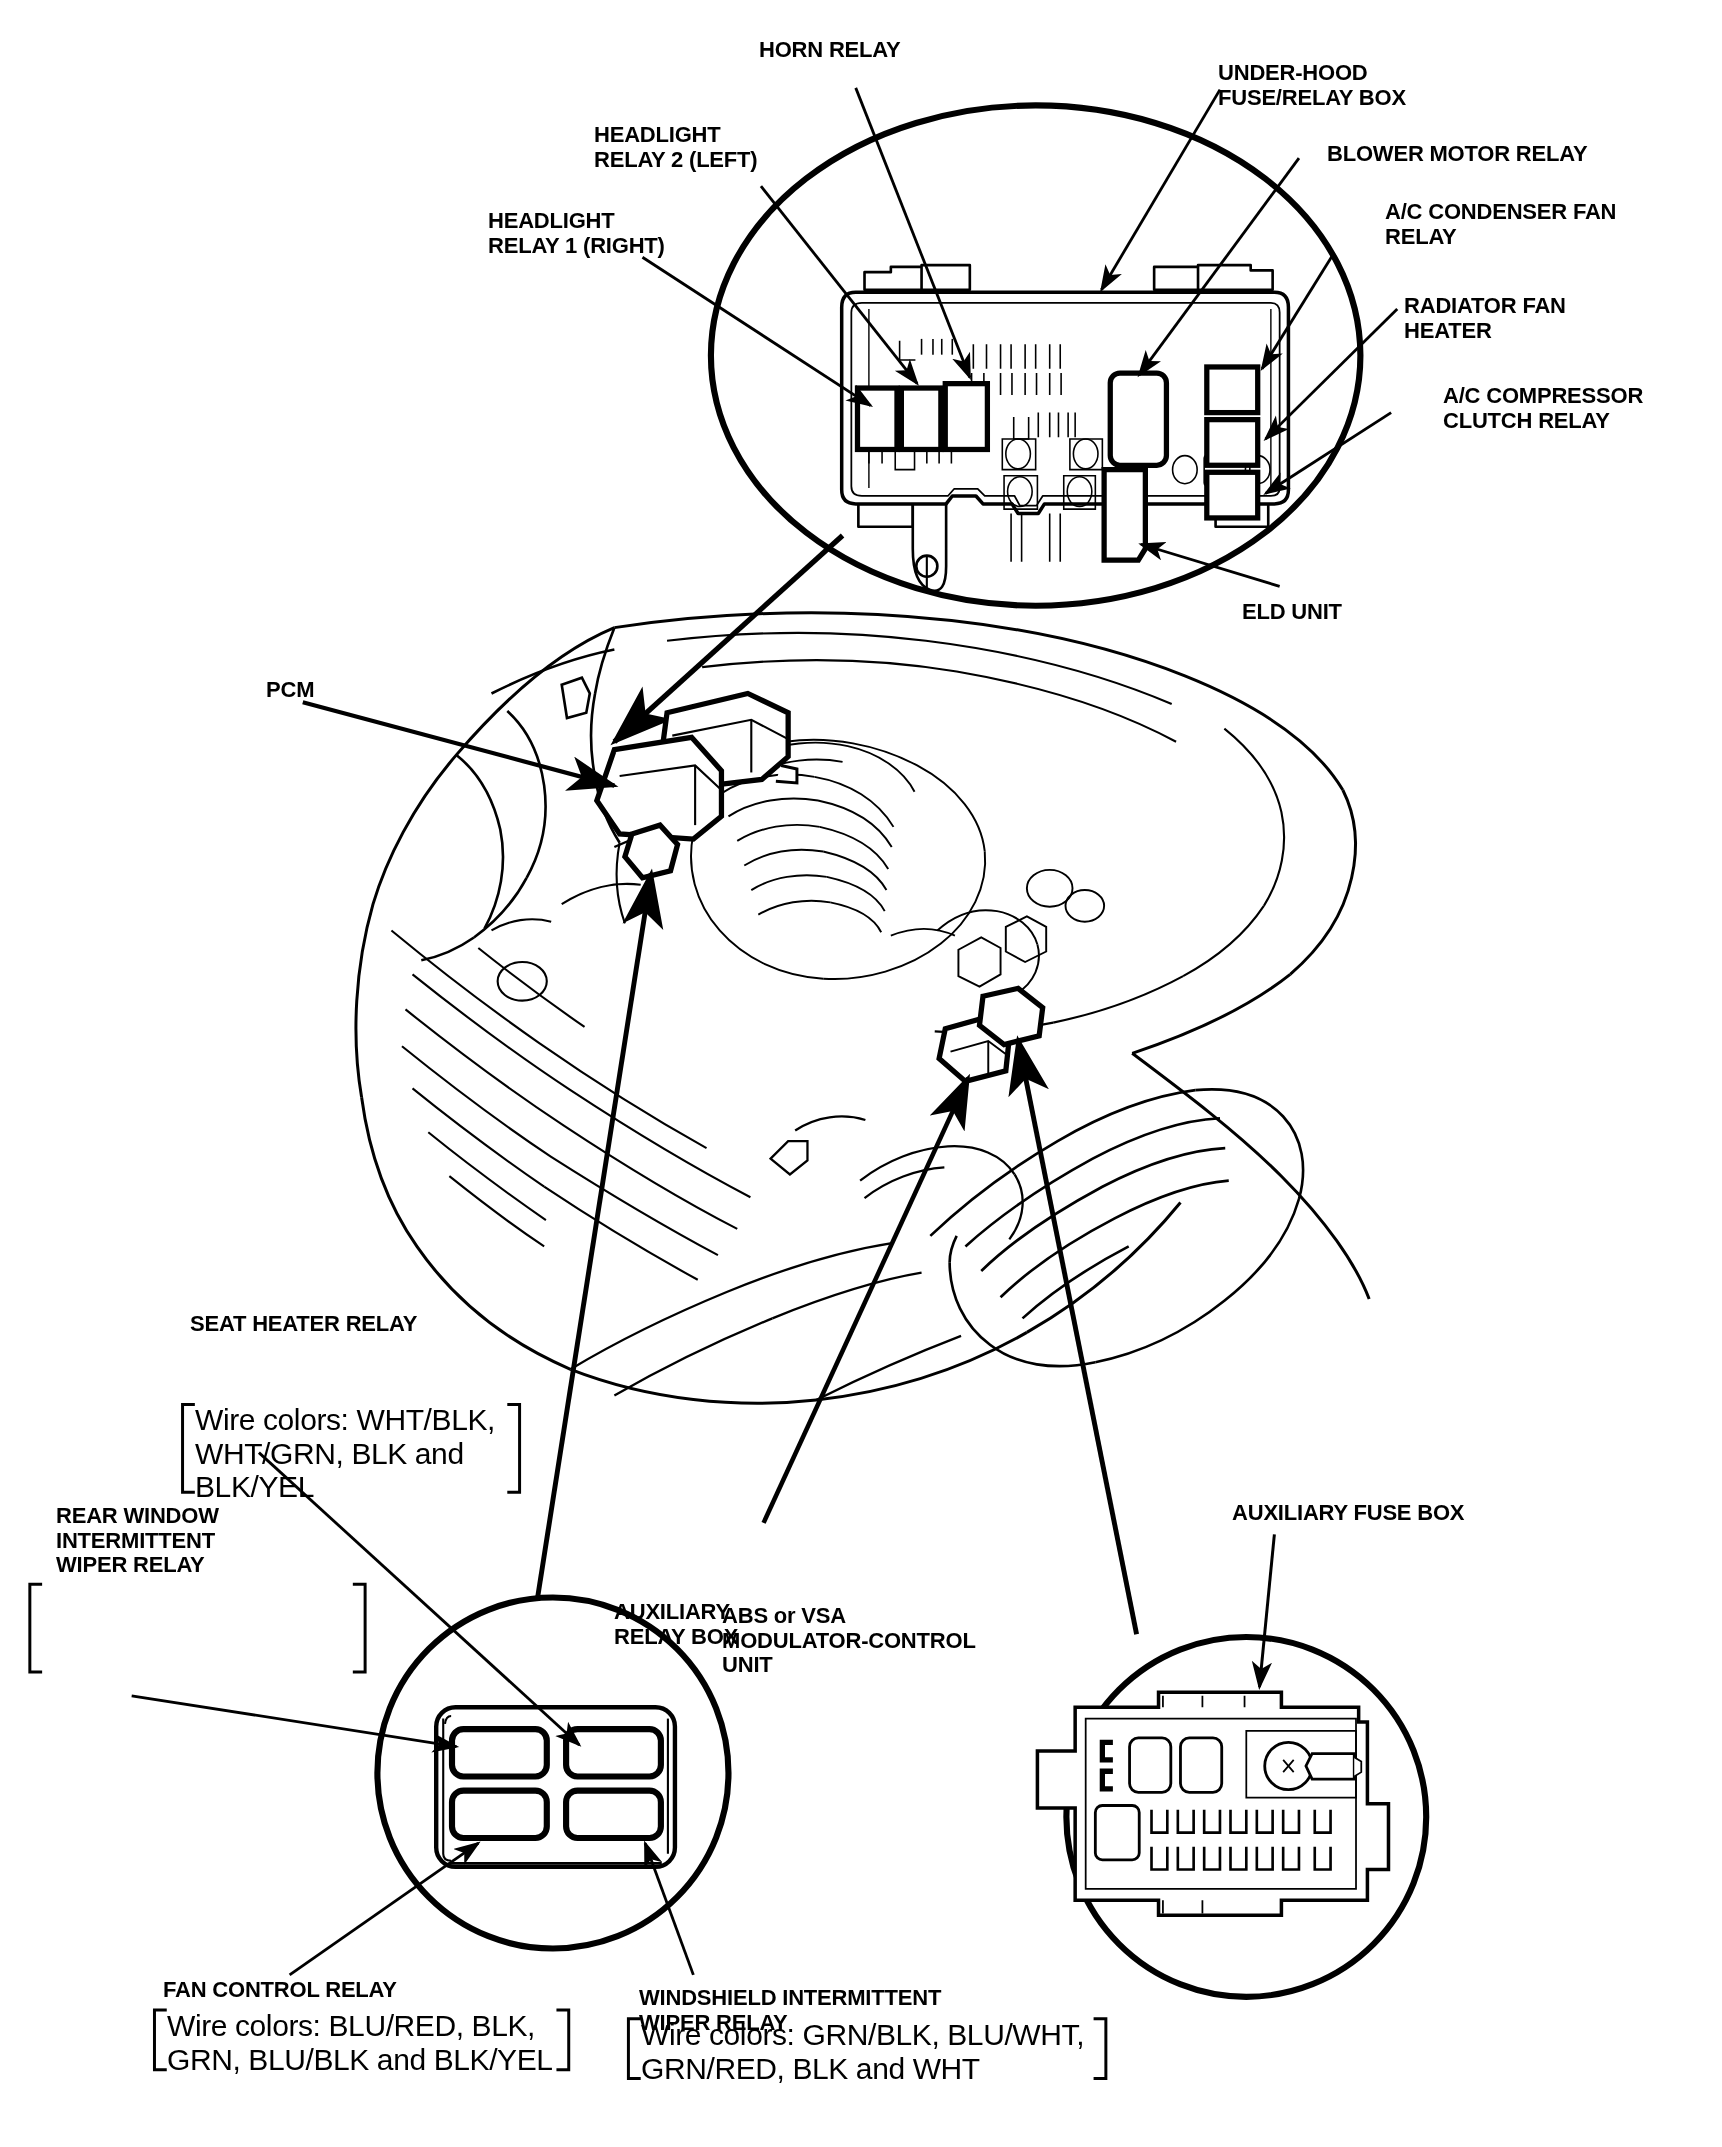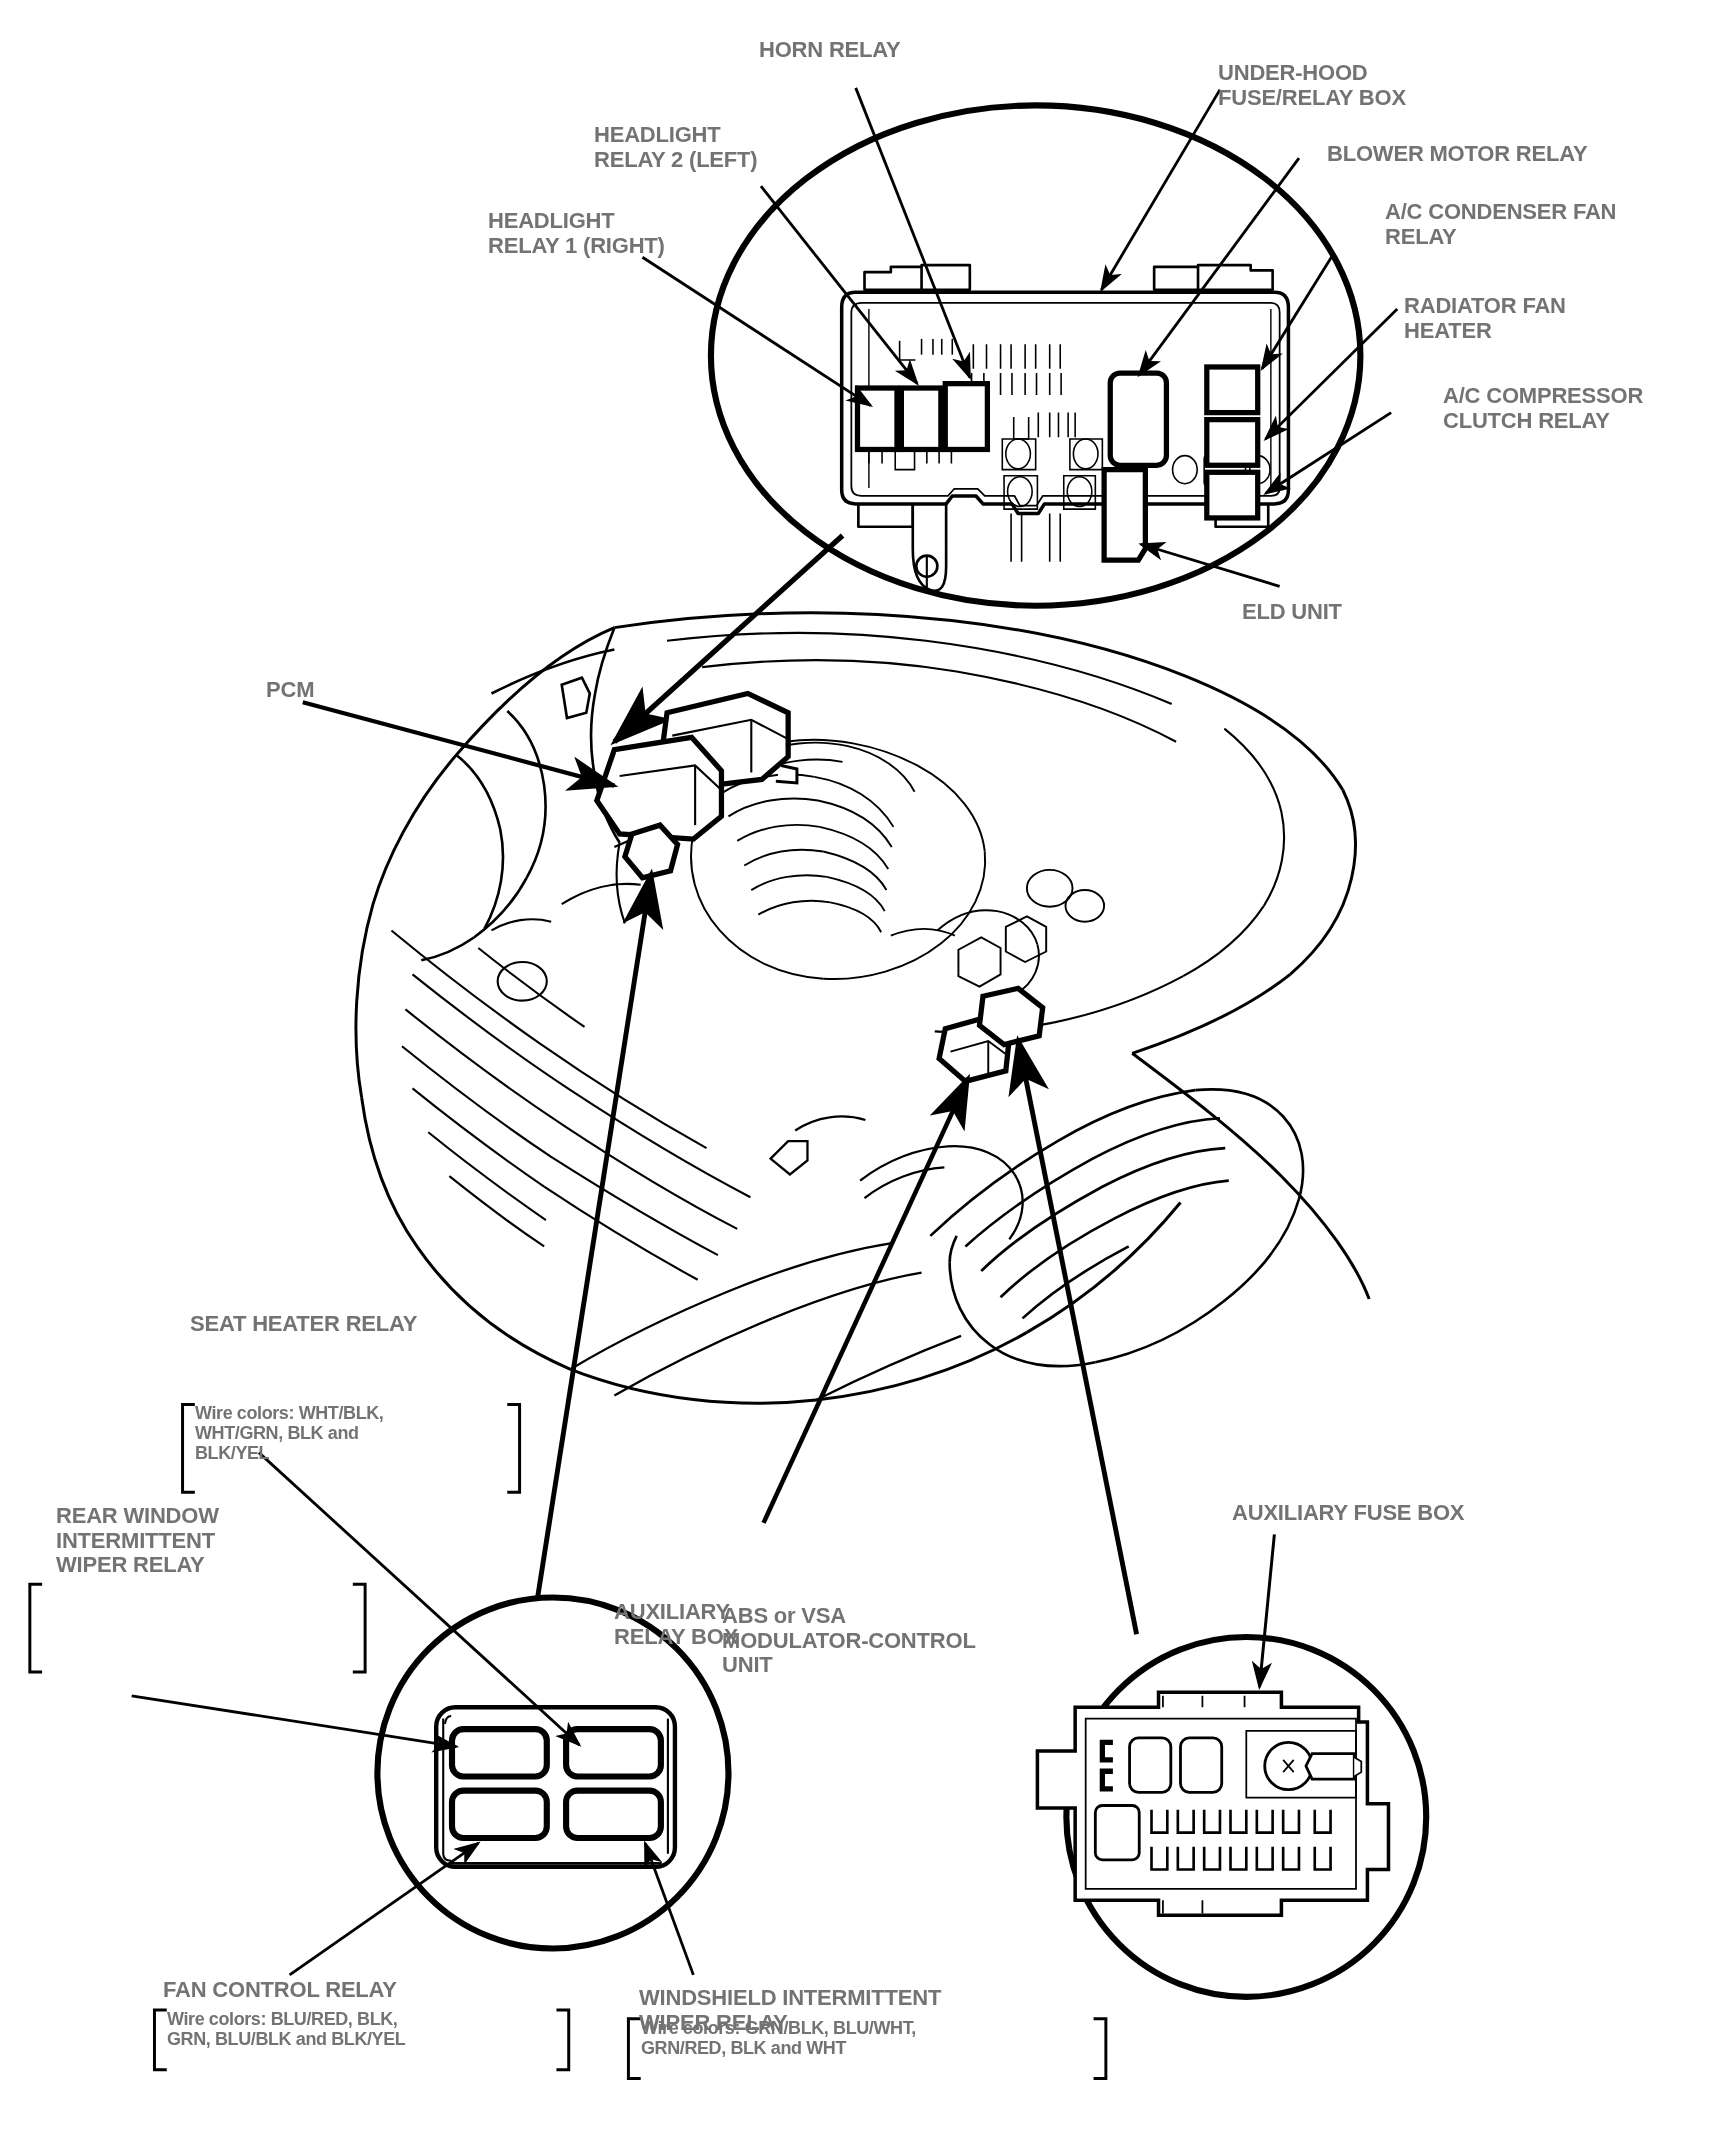--- a/index.html
+++ b/index.html
@@ -16,33 +16,33 @@
     overflow: hidden;
   }
   #art {
     position: absolute;
     left: 0; top: 0;
     width: 1722px;
     height: 2147px;
   }
   .lbl {
     position: absolute;
-    color: #737373;
+    color: #000000;
     font-family: "Liberation Sans", sans-serif;
     white-space: pre;
     line-height: 1.12;
     letter-spacing: -0.2px;
   }
   .lbl.bold {
     font-weight: bold;
     font-size: 22px;
   }
   .lbl.wire {
-    font-weight: bold;
-    font-size: 18px;
+    font-weight: normal;
+    font-size: 30px;
     letter-spacing: -0.4px;
   }
 </style>
 </head>
 <body>
 
 <div id="page">
 
   <svg id="art" viewBox="0 0 1962 2446" xmlns="http://www.w3.org/2000/svg">
 

